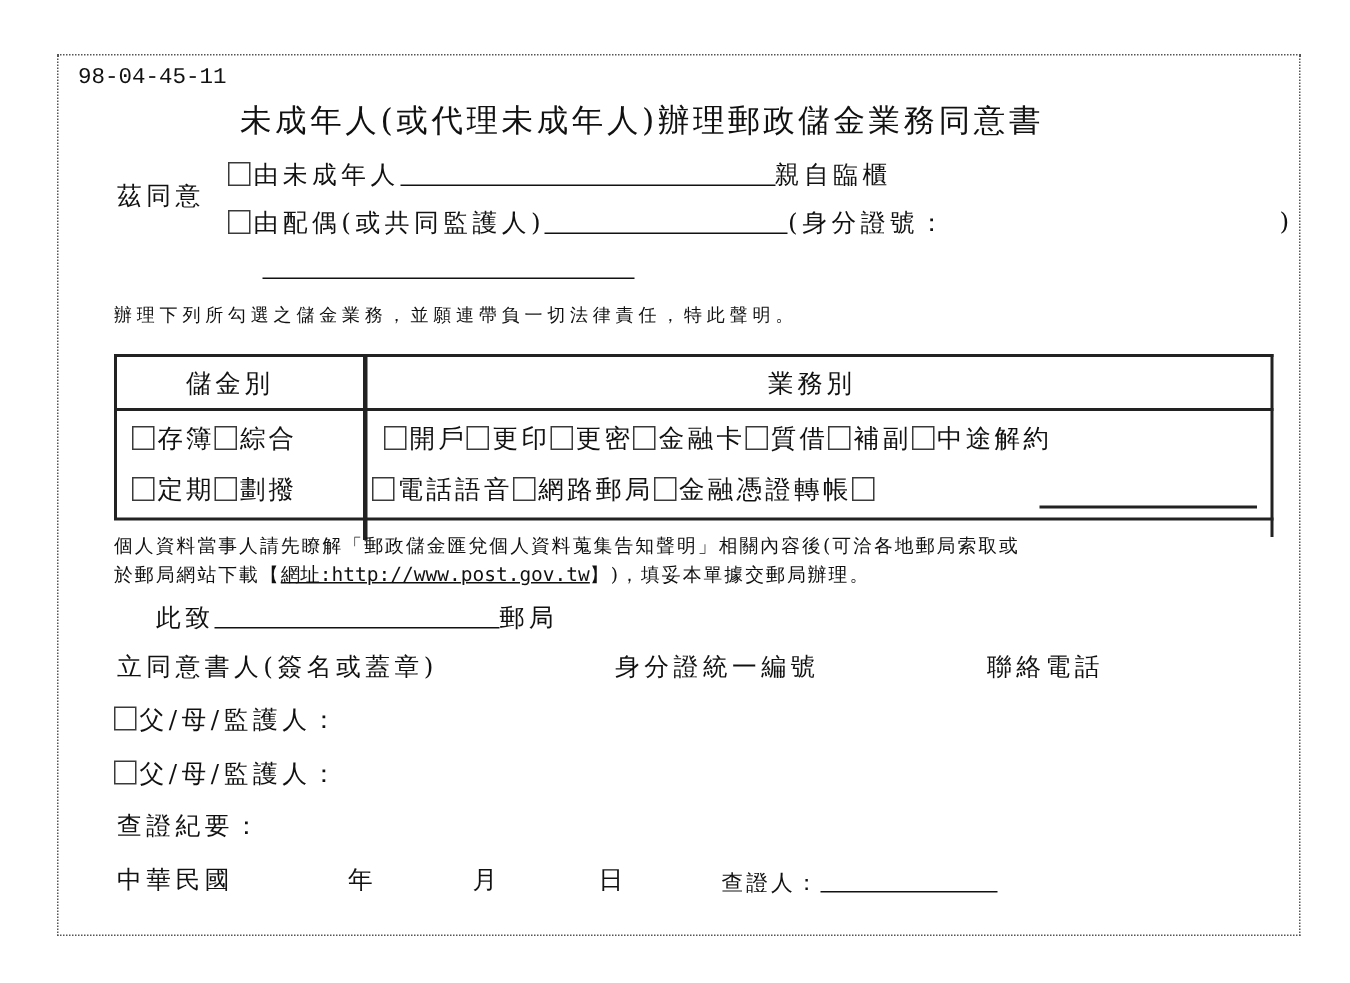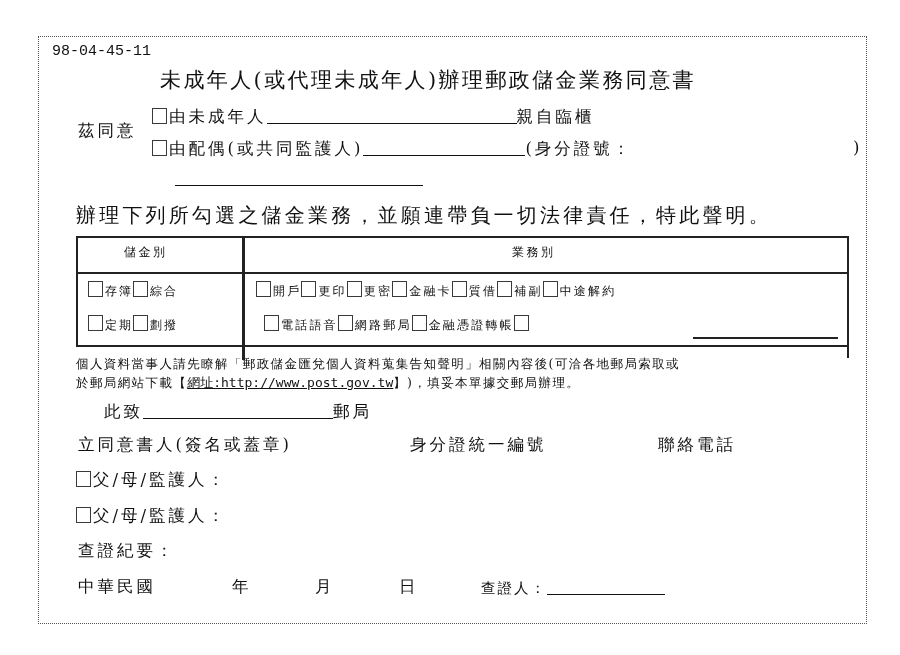--- a/index.html
+++ b/index.html
@@ -12,30 +12,30 @@
       position: absolute; left: 38px; top: 36px; width: 829px; height: 588px;
       border: 1.5px dotted #555555; box-sizing: border-box;
     }
     .abs { position: absolute; white-space: nowrap; }
     .form-no {
       font-family: Liberation Mono, monospace;
       font-size: 15px; left: 52px; top: 43px; color: #111;
     }
     .title { font-size: 21px; left: 160px; top: 66px; letter-spacing: 2.4px; }
     .t17 { font-size: 16.5px; letter-spacing: 3px; }
-    .t16 { font-size: 20px; letter-spacing: 2px; }
+    .t16 { font-size: 12px; letter-spacing: 2px; }
     .t13 { font-size: 12.5px; letter-spacing: 1.2px; }
     .cb {
       display: inline-block; width: 15px; height: 16px; border: 1.2px solid #3a3a3a;
       box-sizing: border-box; vertical-align: -2px; margin-right: 2px; background: #fff;
     }
     .uline { display: inline-block; border-bottom: 1.5px solid #111; vertical-align: -2px; height: 14px; }
     .hline { position: absolute; background: #222; }
     .vline { position: absolute; background: #222; }
-    .cell-text { position: absolute; white-space: nowrap; font-size: 12px; letter-spacing: 2.5px; }
+    .cell-text { position: absolute; white-space: nowrap; font-size: 17px; letter-spacing: 2.5px; }
     .url { text-decoration: underline; font-family: "DejaVu Sans Mono", "Liberation Mono", monospace; letter-spacing: 0; font-size: 13px; }
   </style>
 </head>
 <body>
 
 <div class="frame"></div>
 
 <div class="abs form-no">98-04-45-11</div>
 
 <div class="abs title">未成年人(或代理未成年人)辦理郵政儲金業務同意書</div>
@@ -70,21 +70,21 @@
 <div class="cell-text" style="left:88px; top:281px; letter-spacing:2px;">
   <span class="cb"></span><span>存簿</span><span class="cb"></span><span>綜合</span>
 </div>
 <div class="cell-text" style="left:88px; top:315px; letter-spacing:2px;">
   <span class="cb"></span><span>定期</span><span class="cb"></span><span>劃撥</span>
 </div>
 
 <div class="cell-text" style="left:256px; top:281px; letter-spacing:2.2px;">
   <span class="cb"></span><span>開戶</span><span class="cb"></span><span>更印</span><span class="cb"></span><span>更密</span><span class="cb"></span><span>金融卡</span><span class="cb"></span><span>質借</span><span class="cb"></span><span>補副</span><span class="cb"></span><span>中途解約</span>
 </div>
-<div class="cell-text" style="left:264px; top:315px; letter-spacing:2.2px;">
+<div class="cell-text" style="left:248px; top:315px; letter-spacing:2.2px;">
   <span class="cb"></span><span>電話語音</span><span class="cb"></span><span>網路郵局</span><span class="cb"></span><span>金融憑證轉帳</span><span class="cb"></span>
 </div>
 <div class="hline" style="left:693px; top:337px; width:145px; height:1.5px;"></div>
 
 <div class="abs t13" style="left:76px; top:356px; letter-spacing:1.4px;">個人資料當事人請先瞭解「郵政儲金匯兌個人資料蒐集告知聲明」相關內容後(可洽各地郵局索取或</div>
 <div class="abs t13" style="left:76px; top:374px; letter-spacing:1.4px;">
   <span>於郵局網站下載【</span><span class="url">網址:http://www.post.gov.tw</span><span>】)，填妥本單據交郵局辦理。</span>
 </div>
 
 <div class="abs t17" style="left:104px; top:401px;">

